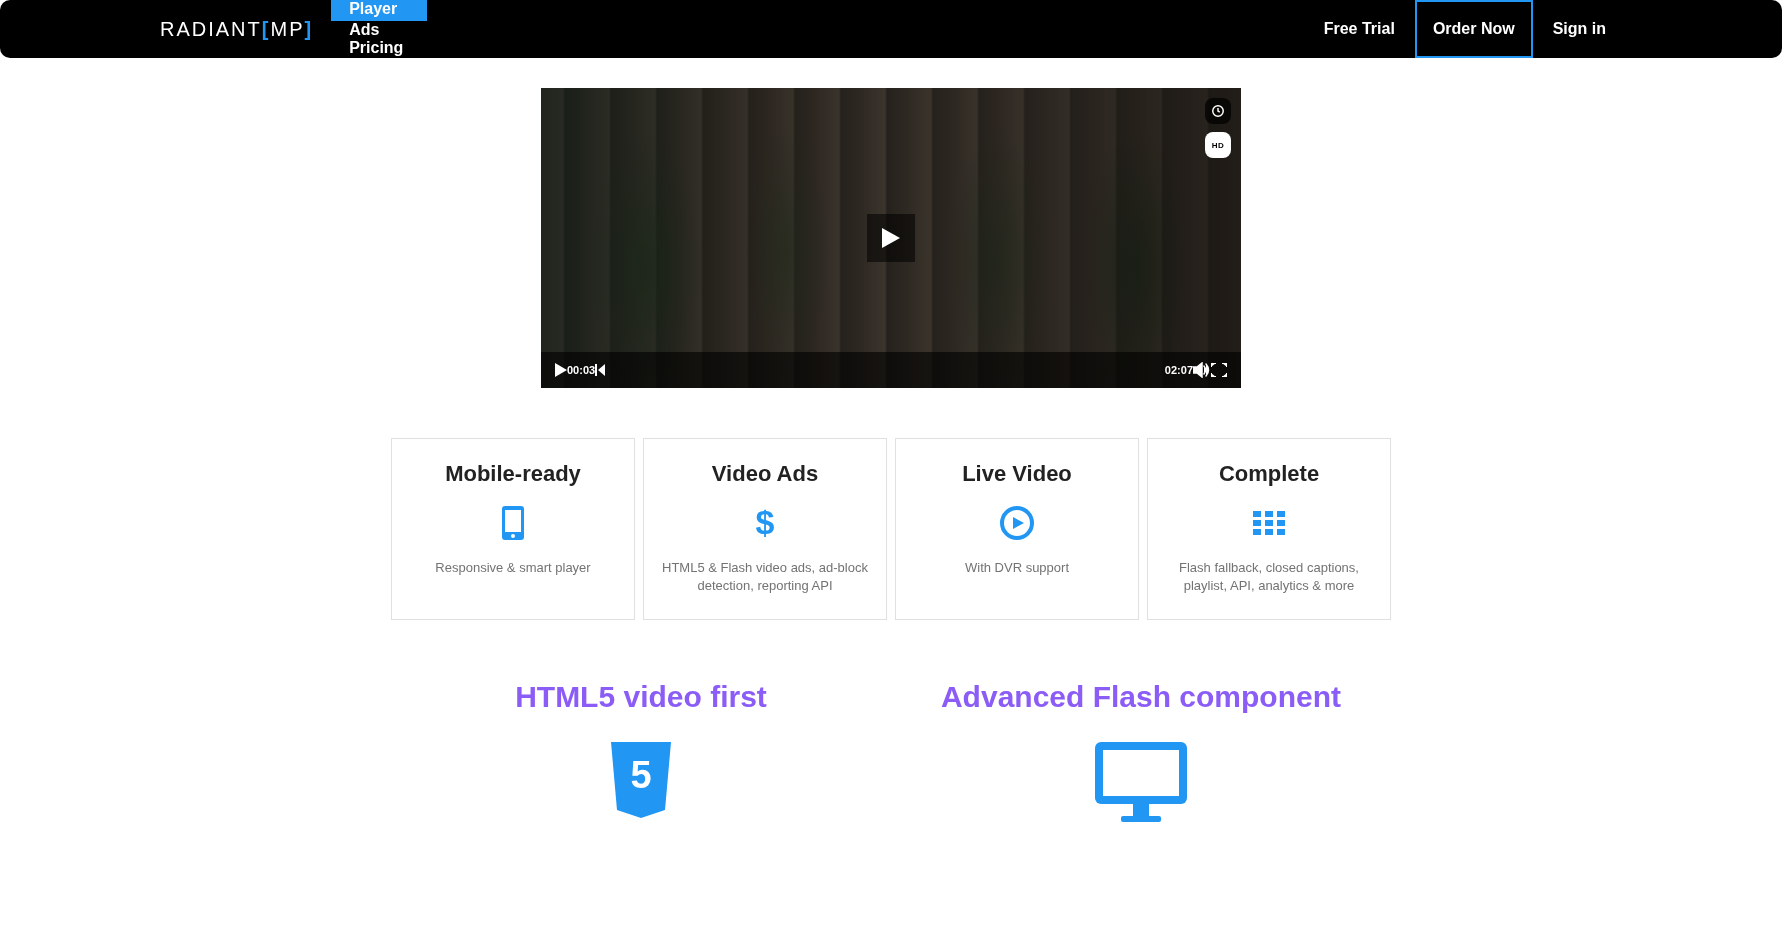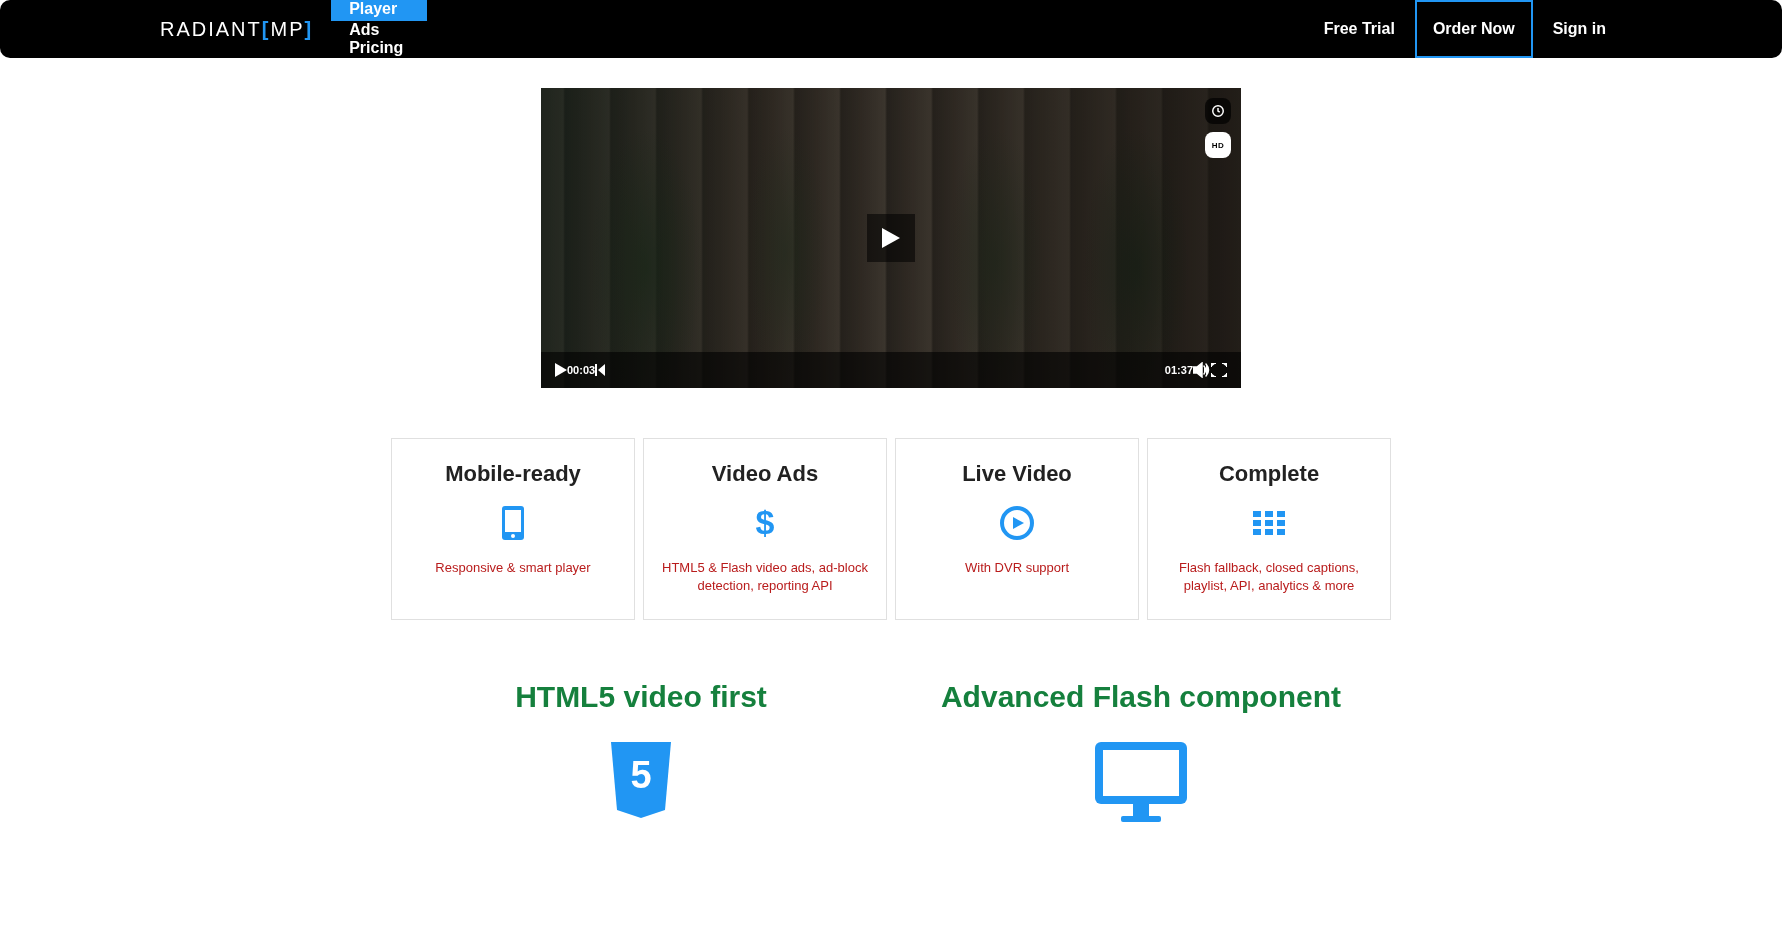--- a/index.html
+++ b/index.html
@@ -45,26 +45,26 @@
 .ctrl-btn svg { fill: #fff; }
 .time { color: #fff; font-size: 11px; font-weight: bold; }
 .spacer { flex: 1; }
 
 
 .features { width: 1000px; margin: 50px auto 0; display: flex; gap: 8px; }
 .card { flex: 1; border: 1px solid #e0e0e0; padding: 22px 14px 24px; text-align: center; background: #fff; }
 .card h3 { font-family: 'Arial Narrow', Arial, sans-serif; font-stretch: condensed; font-size: 22px; font-weight: bold; color: #222; margin-bottom: 16px; }
 .card-icon { height: 40px; display: flex; align-items: center; justify-content: center; margin-bottom: 16px; }
 .card-icon svg { fill: #2196f3; }
-.card p { font-size: 13px; color: #b91c1c; line-height: 1.4; }
+.card p { font-size: 13px; color: #737373; line-height: 1.4; }
 
 
 .bottom { width: 1000px; margin: 60px auto 0; display: flex; }
 .bottom-col { flex: 1; text-align: center; }
-.bottom-col h2 { font-family: 'Arial Narrow', Arial, sans-serif; font-stretch: condensed; font-size: 30px; font-weight: bold; color: #15803d; margin-bottom: 28px; }
+.bottom-col h2 { font-family: 'Arial Narrow', Arial, sans-serif; font-stretch: condensed; font-size: 30px; font-weight: bold; color: #8b5cf6; margin-bottom: 28px; }
 .bottom-icon svg { fill: #2196f3; }
 </style>
 </head>
 <body>
 
 <div class="header">
   <div class="logo">
     <span>RADIANT</span><span class="bracket">[</span><span>MP</span><span class="bracket">]</span>
   </div>
   <div class="nav">
@@ -103,21 +103,21 @@
           <path d="M0 0 L12 7 L0 14 Z"></path>
         </svg>
     </div>
     <div class="time">00:03</div>
     <div class="ctrl-btn">
       <svg width="16" height="12" viewBox="0 0 16 12">
           <path d="M0 0 L0 12 L2 12 L2 0 Z M3 6 L10 0 L10 12 Z"></path>
         </svg>
     </div>
     <div class="spacer"></div>
-    <div class="time">01:37</div>
+    <div class="time">02:07</div>
     <div class="ctrl-btn">
       <svg width="18" height="16" viewBox="0 0 18 16">
           <path d="M0 5 L4 5 L9 1 L9 15 L4 11 L0 11 Z M11 4 Q14 8 11 12 M13 2 Q18 8 13 14" fill="#fff" stroke="#fff" stroke-width="1.5" stroke-linecap="round"></path>
         </svg>
     </div>
     <div class="ctrl-btn">
       <svg width="16" height="14" viewBox="0 0 16 14" fill="none" stroke="#fff" stroke-width="2">
           <path d="M0 4 L0 0 L5 0 M11 0 L16 0 L16 4 M16 10 L16 14 L11 14 M5 14 L0 14 L0 10"></path>
         </svg>
     </div>

